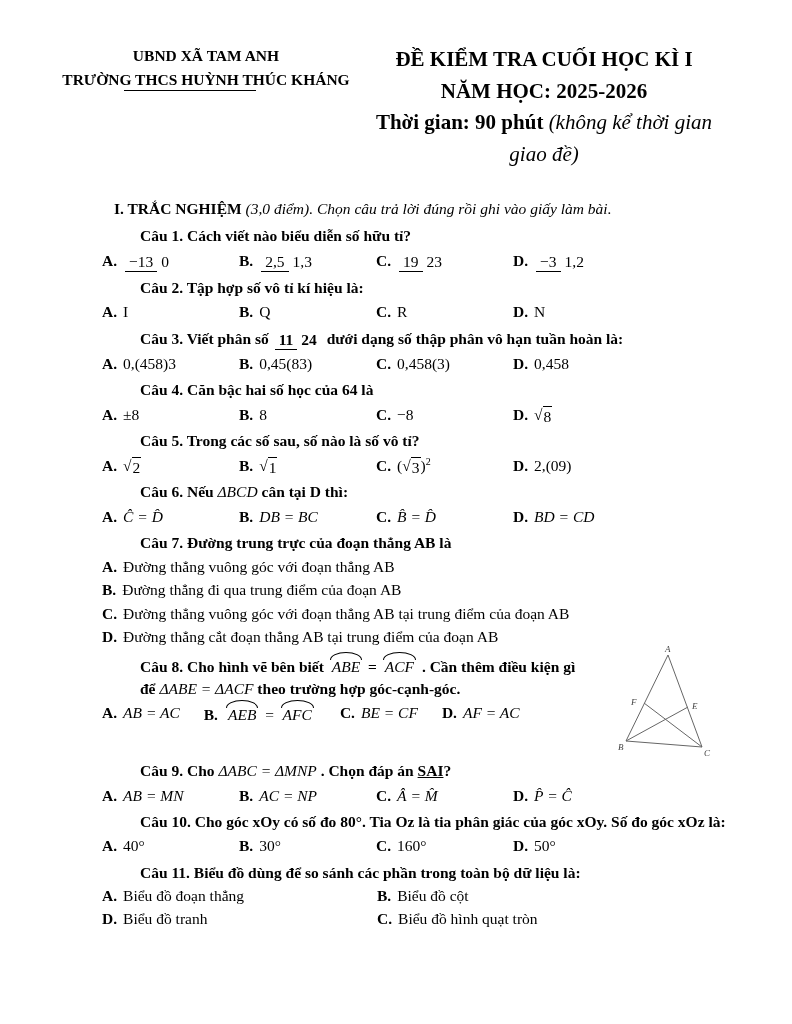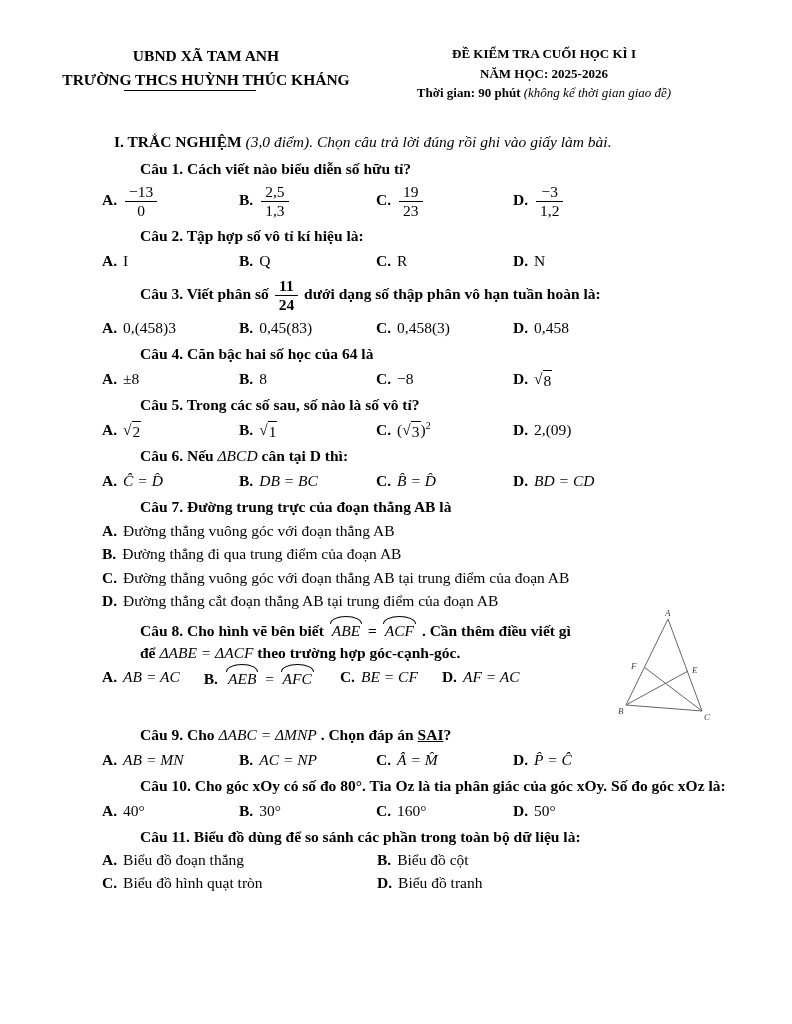--- a/index.html
+++ b/index.html
@@ -8,42 +8,42 @@
     width:792px; height:1024px;
     font-family:"Liberation Serif", serif;
     color:#000;
     overflow:hidden;
   }
   .page { width:792px; height:1024px; padding:44px 60px 20px 56px; background:#fff; }
 
   
   .header { display:flex; align-items:flex-start; }
   .h-left { width:300px; text-align:center; font-weight:700; font-size:15.5px; line-height:1.55; }
-  .h-right { flex:1; text-align:center; font-weight:700; font-size:13px; line-height:1.5; }
+  .h-right { flex:1; text-align:center; font-weight:700; font-size:21px; line-height:1.5; }
   .school { position:relative; display:inline-block; }
   .school::after { content:""; position:absolute; left:62px; width:132px; bottom:1px; border-bottom:1.4px solid #000; }
   .time-italic { font-style:italic; font-weight:400; }
 
   
   .content { margin-left:46px; margin-top:28px; font-size:15.5px; line-height:1.45; }
   .section-line { margin-bottom:5px; }
   .sec-label { font-weight:700;margin-left:12px; }
   .sec-desc { font-style:italic; }
 
   .q { margin-bottom:4px; }
   .qt { font-weight:700;margin-left:38px; }
   .opts { display:grid; grid-template-columns:137px 137px 137px 1fr; align-items:center; margin:2px 0 2px; }
   .opts2col { display:grid; grid-template-columns:275px 1fr; align-items:center; margin:1px 0 1px; }
   .opt { white-space:nowrap; }
   .lab { font-weight:700; padding-right:6px; }
   .val { font-weight:400; }
   .math { font-style:italic; font-weight:400; }
   .line-opt { font-weight:400; margin:1px 0; }
 
-  .frac { display:inline-flex; flex-direction:column; text-align:center; vertical-align:middle; line-height:1.15; margin:1px 2px; }
+  .frac { display:inline-flex; flex-direction:row; text-align:center; vertical-align:middle; line-height:1.15; margin:1px 2px; }
   .frac .num { border-bottom:1.2px solid #000; padding:0 4px; }
   .frac .den { padding:0 4px; }
 
   .sqrt { display:inline-flex; align-items:flex-start; vertical-align:middle; }
   .sqrt-sym { line-height:1.2; }
   .sqrt-arg { border-top:1.2px solid #000; line-height:1.25; padding:0 1px; }
   sup { font-size:10px; }
 
   .archat { position:relative; display:inline-block; font-style:italic; font-weight:400; padding:3px 4px 0; }
   .archat::before { content:""; position:absolute; top:-1px; left:2px; right:2px; height:7px;
@@ -171,21 +171,21 @@
     <div class="q">
       <div class="qt">Câu 7. Đường trung trực của đoạn thẳng  AB là</div>
       <div class="line-opt"><span class="lab">A.</span><span class="val">Đường thẳng vuông góc với đoạn thẳng AB</span></div>
       <div class="line-opt"><span class="lab">B.</span><span class="val">Đường thẳng đi qua trung điểm của đoạn AB</span></div>
       <div class="line-opt"><span class="lab">C.</span><span class="val">Đường thẳng vuông góc với đoạn thẳng AB tại trung điểm của đoạn AB</span></div>
       <div class="line-opt"><span class="lab">D.</span><span class="val">Đường thẳng cắt đoạn thẳng AB tại trung điểm của đoạn AB</span></div>
     </div>
 
     <div class="q q8">
       <div class="qt">
-        <span>Câu 8. Cho hình vẽ bên biết </span><span class="archat">ABE</span><span> = </span><span class="archat">ACF</span><span> . Cần thêm điều viết gì</span>
+        <span>Câu 8. Cho hình vẽ bên biết </span><span class="archat">ABE</span><span> = </span><span class="archat">ACF</span><span> . Cần thêm điều kiện gì</span>
       </div>
       <div class="qt">
         <span>để </span><span class="math">ΔABE = ΔACF</span><span> theo trường hợp góc-cạnh-góc.</span>
       </div>
       <div class="opts8">
         <span class="opt"><span class="lab">A.</span><span class="math">AB = AC</span></span>
         <span class="opt"><span class="lab">B.</span><span class="archat">AEB</span><span class="math"> = </span><span class="archat">AFC</span></span>
         <span class="opt"><span class="lab">C.</span><span class="math">BE = CF</span></span>
         <span class="opt"><span class="lab">D.</span><span class="math">AF = AC</span></span>
       </div>
@@ -225,19 +225,19 @@
         <span class="opt"><span class="lab">C.</span><span class="val">160°</span></span>
         <span class="opt"><span class="lab">D.</span><span class="val">50°</span></span>
       </div>
     </div>
 
     <div class="q">
       <div class="qt">Câu 11. Biểu đồ dùng để so sánh các phần trong toàn bộ dữ liệu là:</div>
       <div class="opts2col">
         <span class="opt"><span class="lab">A.</span><span class="val">Biểu đồ đoạn thẳng</span></span>
         <span class="opt"><span class="lab">B.</span><span class="val">Biểu đồ cột</span></span>
+        <span class="opt"><span class="lab">D.</span><span class="val">Biểu đồ tranh</span></span>
         <span class="opt"><span class="lab">C.</span><span class="val">Biểu đồ hình quạt tròn</span></span>
-        <span class="opt"><span class="lab">D.</span><span class="val">Biểu đồ tranh</span></span>
       </div>
     </div>
 
   </div>
 </div>
 
 </body></html>

